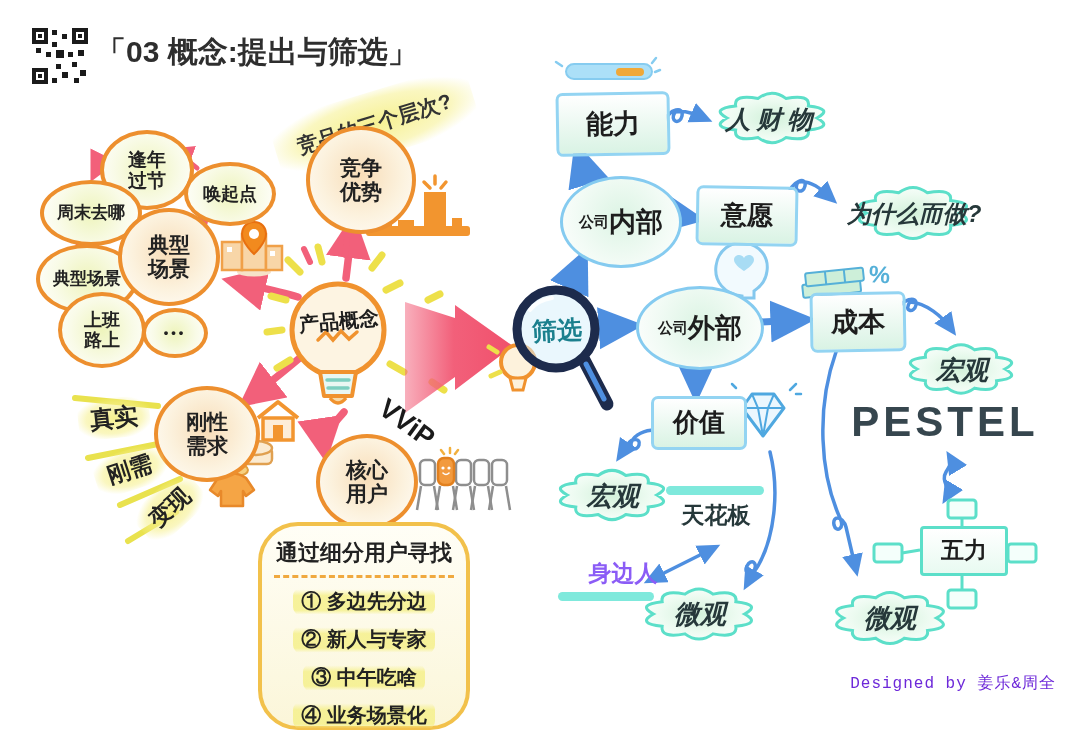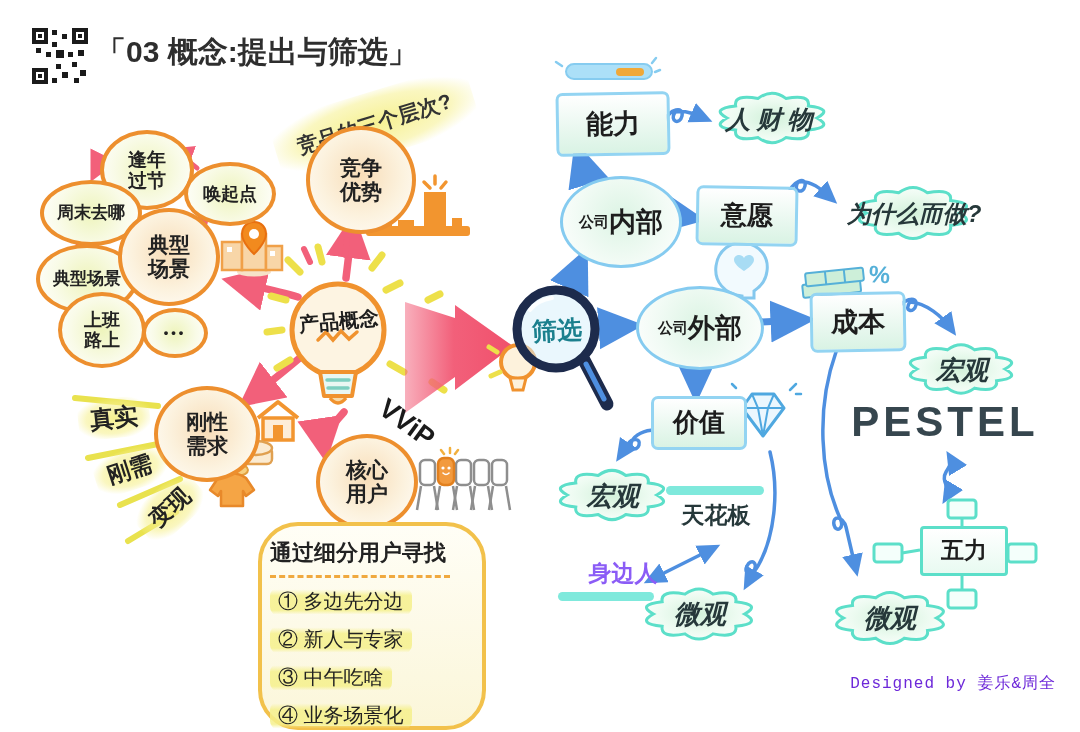--- a/index.html
+++ b/index.html
@@ -20,24 +20,24 @@
   .blob{border:3.5px solid #85CBF0;border-radius:50%;color:#1d1d1d;
         background:radial-gradient(circle at 50% 45%, #DCF4E4 0%, #F2FBF5 60%, #FFFFFF 100%);}
   .blob .small{font-size:15px;}
   
   .glow{background:radial-gradient(ellipse at center, rgba(246,240,140,.95) 0%, rgba(246,240,140,.55) 55%, rgba(246,240,140,0) 78%);}
   .cloud-label{z-index:2;color:#26383a;font-weight:bold;font-style:italic;}
   .bar{position:absolute;z-index:2;background:#7FE9DC;border-radius:5px;}
   
   #seg-cloud{border:4.5px solid #F2C14B;border-radius:40px;z-index:2;
              background:linear-gradient(180deg,#FFFEF6 0%,#FBF6D9 100%);
-             display:flex;flex-direction:column;align-items:flex-start;padding:12px 8px 6px;}
+             display:flex;flex-direction:column;align-items:center;padding:12px 0 6px;}
   #seg-cloud .seg-title{font-size:22px;font-weight:bold;color:#222;}
   #seg-cloud .divider{width:88%;border-top:3.5px dashed #F0A93F;margin:7px 0 4px;}
-  .seg-item{font-size:20px;font-weight:normal;color:#222;margin:4.5px 0;padding:1px 8px;
+  .seg-item{font-size:20px;font-weight:bold;color:#222;margin:4.5px 0;padding:1px 8px;
             background:linear-gradient(180deg,rgba(247,242,150,0) 8%,rgba(245,240,140,.85) 30%,rgba(245,240,140,.85) 80%,rgba(247,242,150,0) 95%);
             border-radius:9px;}
   #pestel{font-size:42px;font-weight:bold;letter-spacing:4px;color:#36464E;z-index:2;}
   #credit{font-family:"Liberation Mono",monospace;font-size:16px;color:#6d28d9;z-index:2;letter-spacing:1px;}
   .wuli-box{border:3px solid #5CDFC9;border-radius:4px;background:linear-gradient(180deg,#FFFFFF,#E8FAF1);
             color:#1d1d1d;z-index:2;}
 </style>
 </head>
 <body>
 

